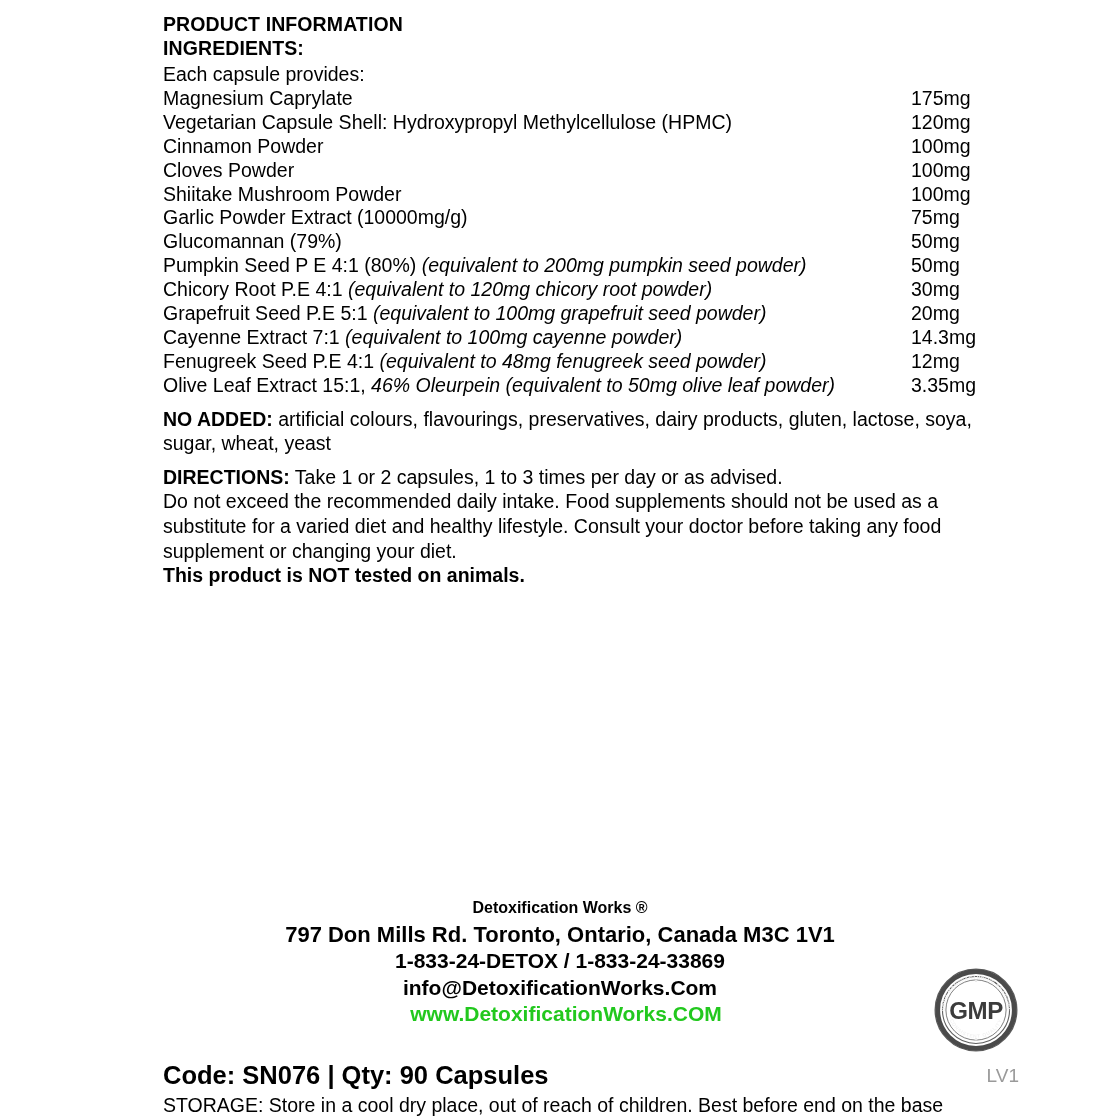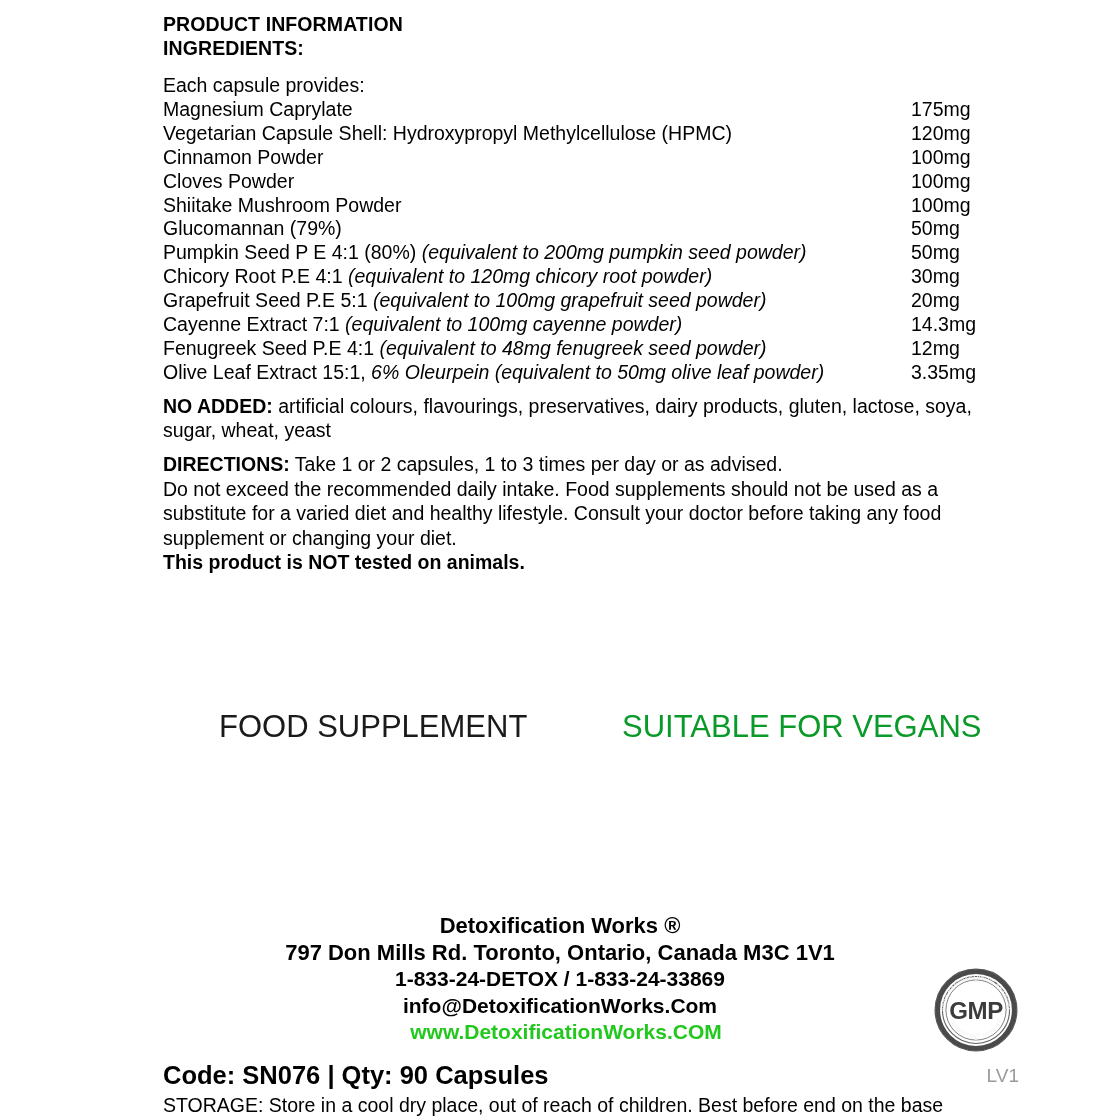--- a/index.html
+++ b/index.html
@@ -34,21 +34,21 @@
   
   .hdr {
     font-size: 19.5px;
     font-weight: bold;
     line-height: 23.5px;
     letter-spacing: 0.1px;
   }
 
   
   .ing-table {
-    margin-top: 14px;
+    margin-top: 3px;
     border-collapse: collapse;
     width: 856px;
     table-layout: fixed;
   }
   .ing-table td {
     padding: 0;
     font-size: 19.5px;
     line-height: 23.9px;
     vertical-align: baseline;
     white-space: nowrap;
@@ -104,21 +104,21 @@
     left: 0;
     top: 888px;
     width: 1120px;
     text-align: center;
   }
   .company div {
     font-weight: bold;
     line-height: 26.5px;
     white-space: nowrap;
   }
-  .company .c1 { font-size: 22px; margin-top: 18px; }
+  .company .c1 { font-size: 16px; }
   .company .c2 { font-size: 22px; }
   .company .c3 { font-size: 21px; }
   .company .c4 { font-size: 21px; }
   .company .c5 { font-size: 21px; padding-left: 12px; }
 
   
   .gmp-seal {
     position: absolute;
     left: 933px;
     top: 960px;
@@ -189,20 +189,24 @@
           </tr>
           <tr>
             <td class="ing-name"><span>Cloves Powder</span></td>
             <td class="ing-amt">100mg</td>
           </tr>
           <tr>
             <td class="ing-name"><span>Shiitake Mushroom Powder</span></td>
             <td class="ing-amt">100mg</td>
           </tr>
           <tr>
+            <td class="ing-name"><span>Garlic Powder Extract (10000mg/g)</span></td>
+            <td class="ing-amt">75mg</td>
+          </tr>
+          <tr>
             <td class="ing-name"><span>Glucomannan (79%)</span></td>
             <td class="ing-amt">50mg</td>
           </tr>
           <tr>
             <td class="ing-name"><span>Pumpkin Seed P E 4:1 (80%) </span><em>(equivalent to 200mg pumpkin seed powder)</em></td>
             <td class="ing-amt">50mg</td>
           </tr>
           <tr>
             <td class="ing-name"><span>Chicory Root P.E 4:1 </span><em>(equivalent to 120mg chicory root powder)</em></td>
             <td class="ing-amt">30mg</td>
@@ -213,44 +217,40 @@
           </tr>
           <tr>
             <td class="ing-name"><span>Cayenne Extract 7:1 </span><em>(equivalent to 100mg cayenne powder)</em></td>
             <td class="ing-amt">14.3mg</td>
           </tr>
           <tr>
             <td class="ing-name"><span>Fenugreek Seed P.E 4:1 </span><em>(equivalent to 48mg fenugreek seed powder)</em></td>
             <td class="ing-amt">12mg</td>
           </tr>
           <tr>
-            <td class="ing-name"><span>Olive Leaf Extract 15:1, </span><em>6% Oleurpein (equivalent to 50mg olive leaf powder)</em></td>
+            <td class="ing-name"><span>Olive Leaf Extract 15:1, </span><em>46% Oleurpein (equivalent to 50mg olive leaf powder)</em></td>
             <td class="ing-amt">3.35mg</td>
           </tr>
         </tbody>
     </table>
 
     <div class="para">
       <b>NO ADDED:</b><span> artificial colours, flavourings, preservatives, dairy products, gluten, lactose, soya, sugar, wheat, yeast</span>
     </div>
 
     <div class="para">
       <b>DIRECTIONS:</b><span> Take 1 or 2 capsules, 1 to 3 times per day or as advised.</span>
     </div>
 
     <div class="para tight">Do not exceed the recommended daily intake. Food supplements should not be used as a substitute for a varied diet and healthy lifestyle. Consult your doctor before taking any food supplement or changing your diet.</div>
 
     <div class="bold-line">This product is NOT tested on animals.</div>
 
   </div>
 
-  <div class="banner">
-    <span class="food">FOOD SUPPLEMENT</span>
-    <span class="vegan" style="color: rgb(10, 154, 42);">SUITABLE FOR VEGANS</span>
-  </div>
 
   <div class="company">
     <div class="c1">Detoxification Works ®</div>
     <div class="c2">797 Don Mills Rd. Toronto, Ontario, Canada M3C 1V1</div>
     <div class="c3">1-833-24-DETOX / 1-833-24-33869</div>
     <div class="c4">info@DetoxificationWorks.Com</div>
     <div class="c5" style="color: rgb(34, 200, 30);">www.DetoxificationWorks.COM</div>
   </div>
 
   <div class="gmp-seal">

